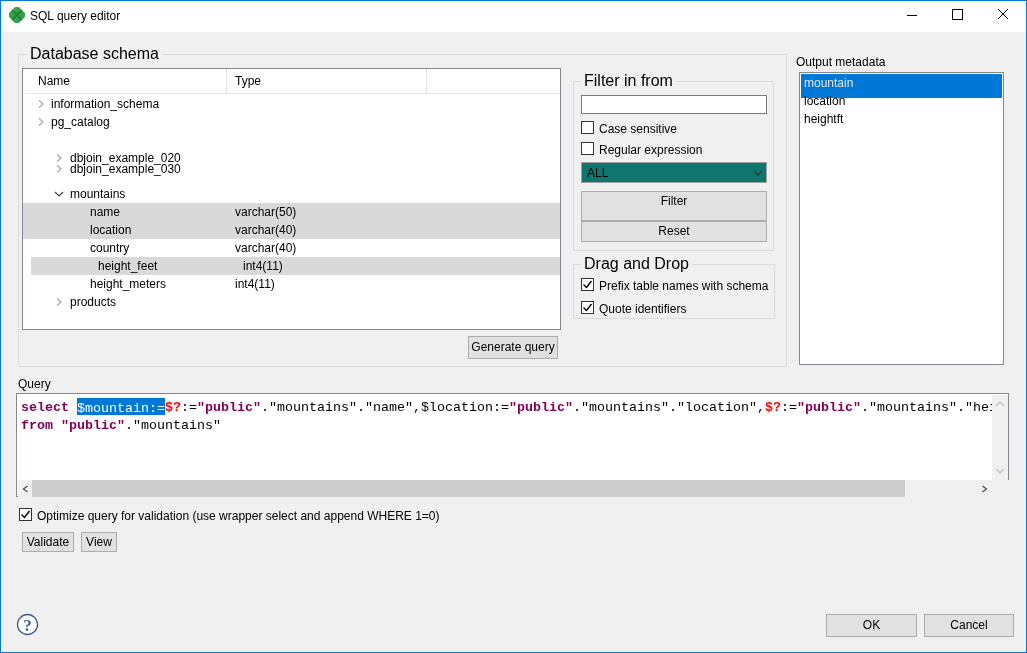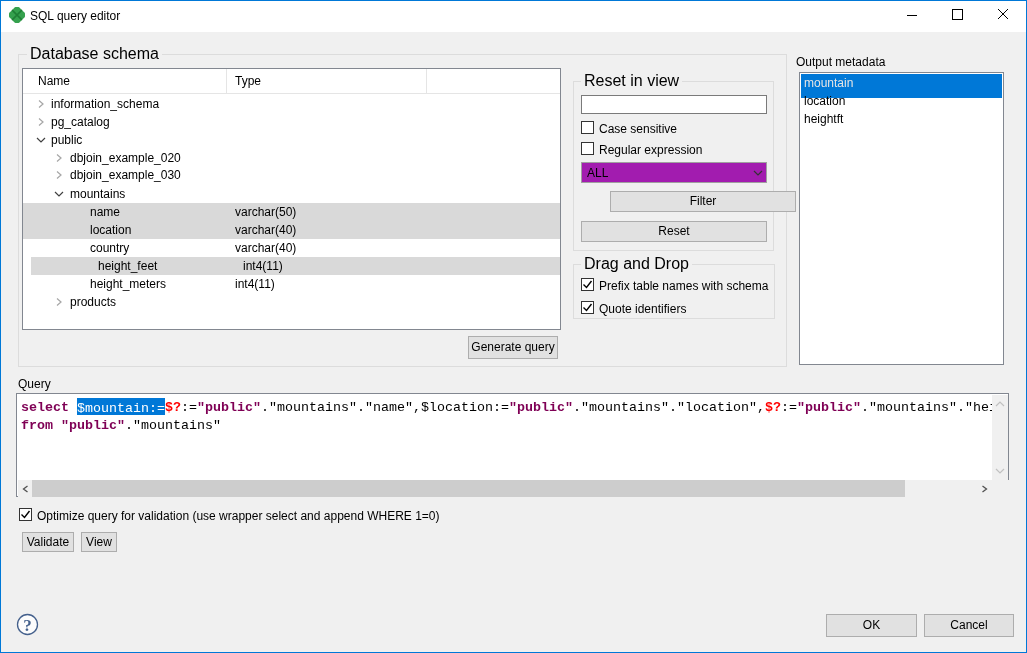--- a/index.html
+++ b/index.html
@@ -62,33 +62,27 @@
         <path d="M3 1.5 L7 5 L3 8.5" stroke="#a6a6a6" stroke-width="1.2" fill="none"></path>
       </svg>
       <span class="abs" style="left:28px;">pg_catalog</span>
     </div>
   <div class="row" style="top:25.7px;">
       <svg class="chev" style="left:13px;" width="10" height="10">
         <path d="M3 1.5 L7 5 L3 8.5" stroke="#a6a6a6" stroke-width="1.2" fill="none"></path>
       </svg>
       <span class="abs" style="left:28px;">information_schema</span>
     </div>
-  <div class="row" style="top:61.7px;">
-      <svg class="chev" style="left:12px;" width="12" height="10">
-        <path d="M2 3 L6 7 L10 3" stroke="#404040" stroke-width="1.2" fill="none"></path>
-      </svg>
-      <span class="abs" style="left:28px;">public</span>
-    </div>
   <div class="row" style="top:79.7px;padding-left:12px;">
       <svg class="chev" style="left:31px;" width="10" height="10">
         <path d="M3 1.5 L7 5 L3 8.5" stroke="#a6a6a6" stroke-width="1.2" fill="none"></path>
       </svg>
       <span class="abs" style="left:47px;">dbjoin_example_020</span>
     </div>
-  <div class="row" style="top:97px;">
+  <div class="row" style="top:91px;">
       <svg class="chev" style="left:31px;" width="10" height="10">
         <path d="M3 1.5 L7 5 L3 8.5" stroke="#a6a6a6" stroke-width="1.2" fill="none"></path>
       </svg>
       <span class="abs" style="left:47px;">dbjoin_example_030</span>
     </div>
   <div class="row" style="top:115.7px;">
       <svg class="chev" style="left:30px;" width="12" height="10">
         <path d="M2 3 L6 7 L10 3" stroke="#404040" stroke-width="1.2" fill="none"></path>
       </svg>
       <span class="abs" style="left:47px;">mountains</span>
@@ -117,34 +111,34 @@
       <svg class="chev" style="left:31px;" width="10" height="10">
         <path d="M3 1.5 L7 5 L3 8.5" stroke="#a6a6a6" stroke-width="1.2" fill="none"></path>
       </svg>
       <span class="abs" style="left:47px;text-align:right;">products</span>
     </div>
 </div>
 
 <div class="abs btn" style="left:468px; top:336px; width:90px; height:23px; line-height:21px;">Generate query</div>
 
 <div class="abs groupbox" style="left:573px; top:81px; width:201px; height:170px;">
-  <span class="grouplabel" style="left:7px;">Reset in view</span>
+  <span class="grouplabel" style="left:7px;">Filter in from</span>
 </div>
 <div class="abs" style="left:581px; top:95px; width:186px; height:19px; background:#fff; border:1px solid #7a7a7a;"></div>
 <div class="abs cb" style="left:581px; top:121px;"></div>
 <span class="abs" style="left:599px; top:122px;">Case sensitive</span>
 <div class="abs cb" style="left:581px; top:142px;"></div>
 <span class="abs" style="left:599px; top:143px;">Regular expression</span>
-<div class="abs" style="left:581px; top:162px; width:186px; height:21px; background:#a21caf; border:1px solid #a0a0a0;">
+<div class="abs" style="left:581px; top:162px; width:186px; height:21px; background:#0f766e; border:1px solid #a0a0a0;">
   <span class="abs" style="left:5px; top:3px;">ALL</span>
   <svg class="abs" style="left:171px; top:7px;" width="10" height="7">
       <path d="M1 1 L5 5 L9 1" stroke="#333" stroke-width="1.2" fill="none"></path>
     </svg>
 </div>
-<div class="abs btn" style="left:581px; top:191px; width:186px; height:21px; line-height:19px;margin-left:29px;">Filter</div>
+<div class="abs btn" style="left:581px; top:191px; width:186px; height:30px; line-height:19px;">Filter</div>
 <div class="abs btn" style="left:581px; top:221px; width:186px; height:21px; line-height:19px;">Reset</div>
 
 <div class="abs groupbox" style="left:573px; top:264px; width:202px; height:55px;">
   <span class="grouplabel" style="left:7px;">Drag and Drop</span>
 </div>
 <div class="abs cb" style="left:581px; top:278px;">
     <svg width="11" height="11" style="position:absolute;left:0;top:0;">
       <path d="M1.5 5.5 L4.5 8.5 L9.5 2" stroke="#000" stroke-width="1.4" fill="none"></path>
     </svg>
   </div>

